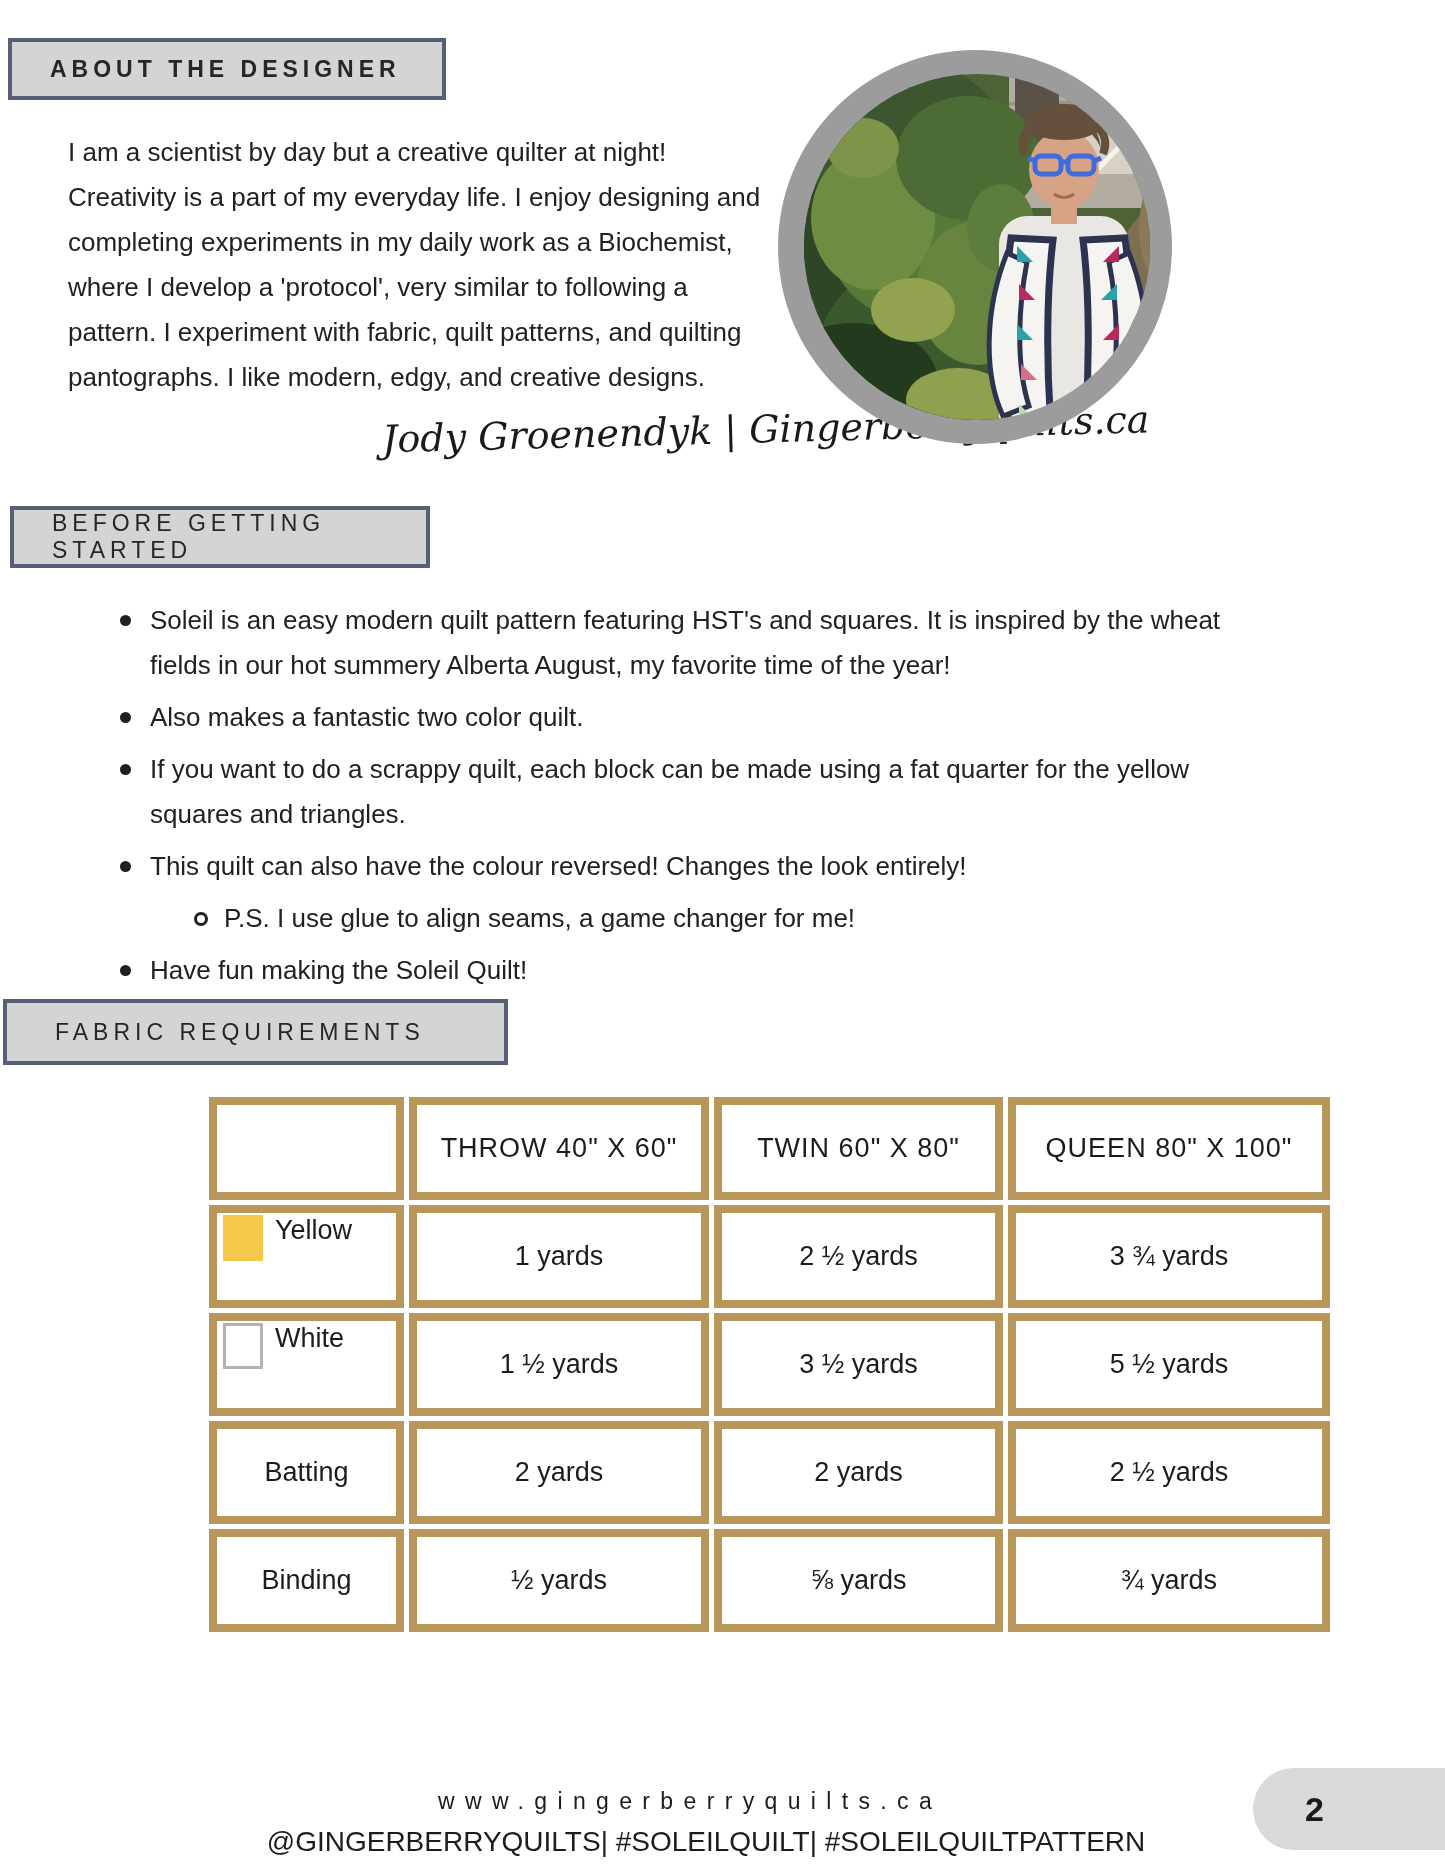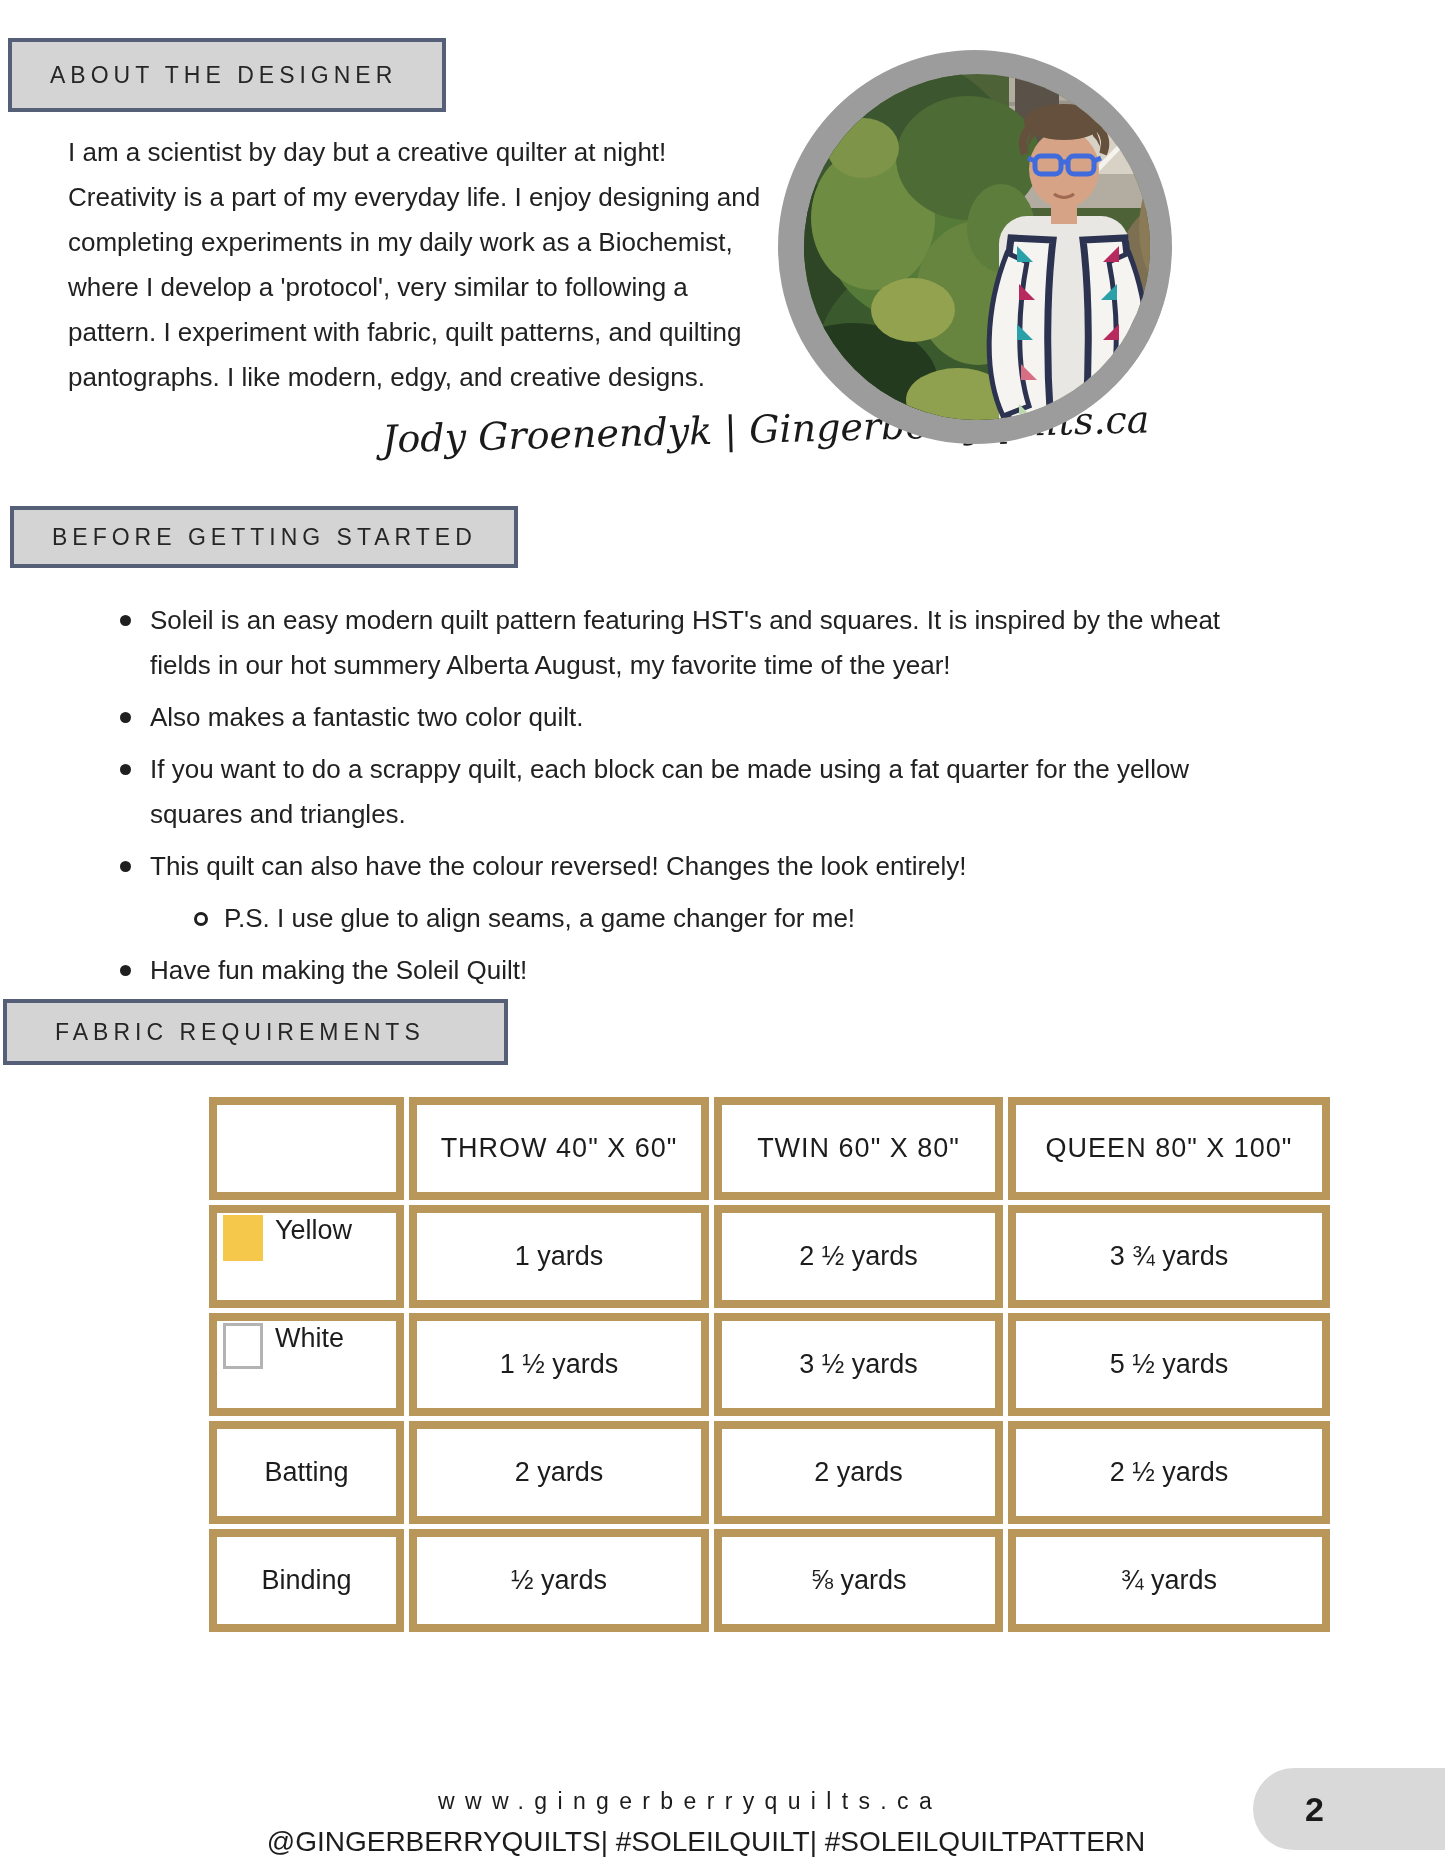--- a/index.html
+++ b/index.html
@@ -16,22 +16,22 @@
     position:absolute;
     background:#d4d4d4;
     border:4px solid #565f78;
     box-sizing:border-box;
     display:flex;align-items:center;
     padding-left:38px;
     font-size:23px;
     letter-spacing:5px;
     color:#262626;
   }
-  #hdr-about{left:8px;top:38px;width:438px;height:74px;}
-  #hdr-before{left:10px;top:506px;width:508px;height:62px;}
+  #hdr-about{left:8px;top:38px;width:438px;height:62px;font-weight:bold;}
+  #hdr-before{left:10px;top:506px;width:420px;height:62px;}
   #hdr-fabric{left:3px;top:999px;width:505px;height:66px;padding-left:48px;}
 
   
   #about-body{
     position:absolute;left:68px;top:130px;width:700px;
     font-size:26px;line-height:45px;color:#212121;
   }
   #signature{
     position:absolute;left:382px;top:408px;width:720px;
     font-family:"DejaVu Serif", serif;

